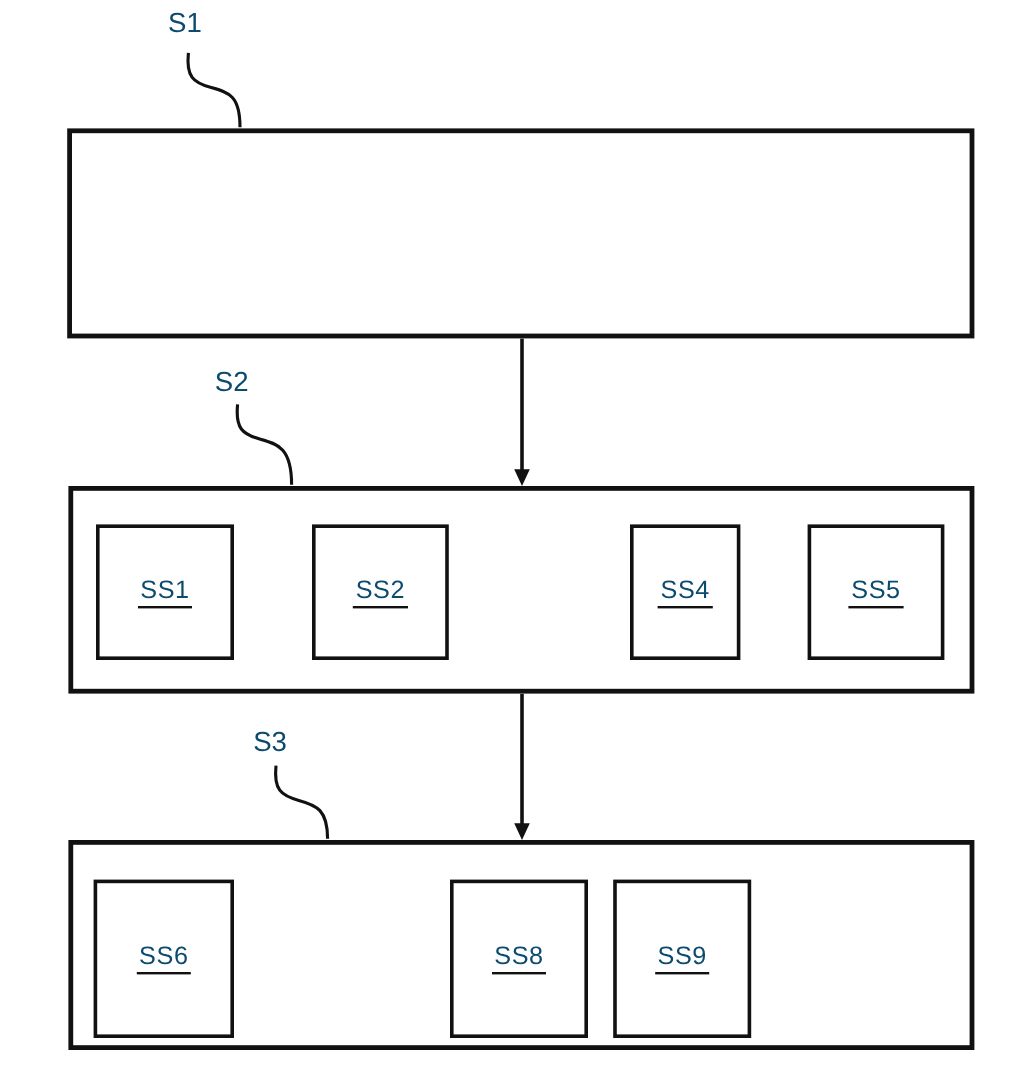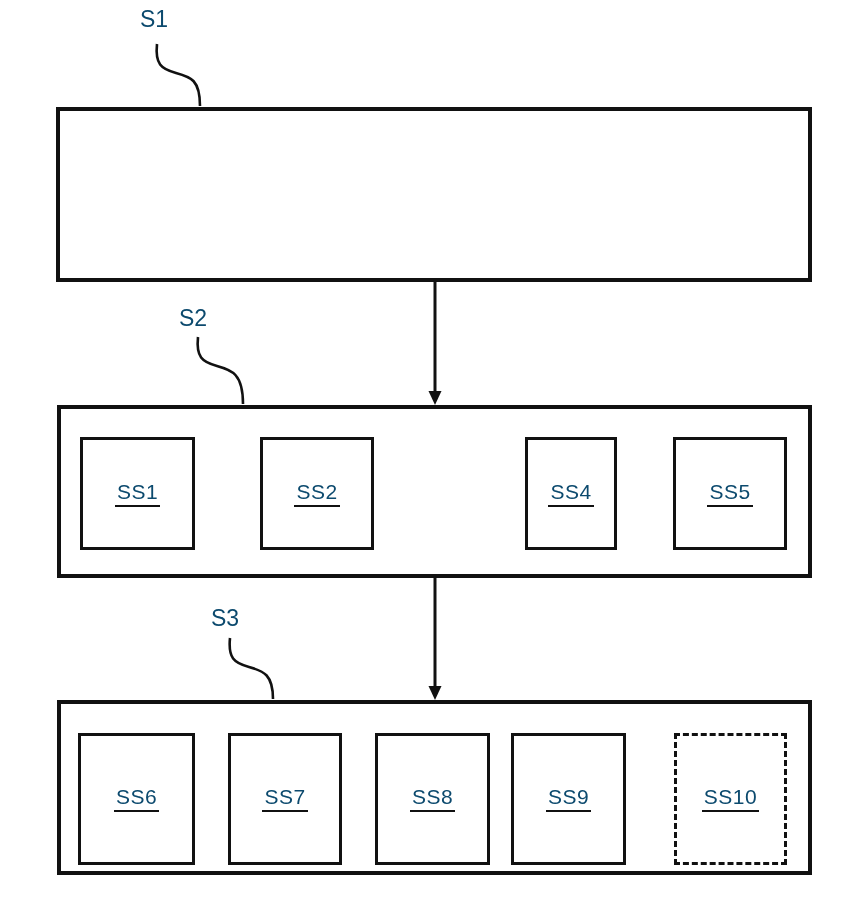--- a/index.html
+++ b/index.html
@@ -118,26 +118,20 @@
   <div class="step-box row2" style="left:525px;width:92px;">
     <span class="step-label">SS4</span>
   </div>
   <div class="step-box row2" style="left:673px;width:114px;">
     <span class="step-label">SS5</span>
   </div>
 
   <div class="step-box row3" style="left:78px;width:117px;">
     <span class="step-label">SS6</span>
   </div>
-  <div class="step-box row3" style="left:228px;width:114px;">
-    <span class="step-label">SS7</span>
-  </div>
   <div class="step-box row3" style="left:375px;width:115px;">
     <span class="step-label">SS8</span>
   </div>
   <div class="step-box row3" style="left:511px;width:115px;">
     <span class="step-label">SS9</span>
   </div>
-  <div class="step-box row3 dashed" style="left:674px;width:113px;">
-    <span class="step-label">SS10</span>
-  </div>
 
 </div>
 
 </body></html>

